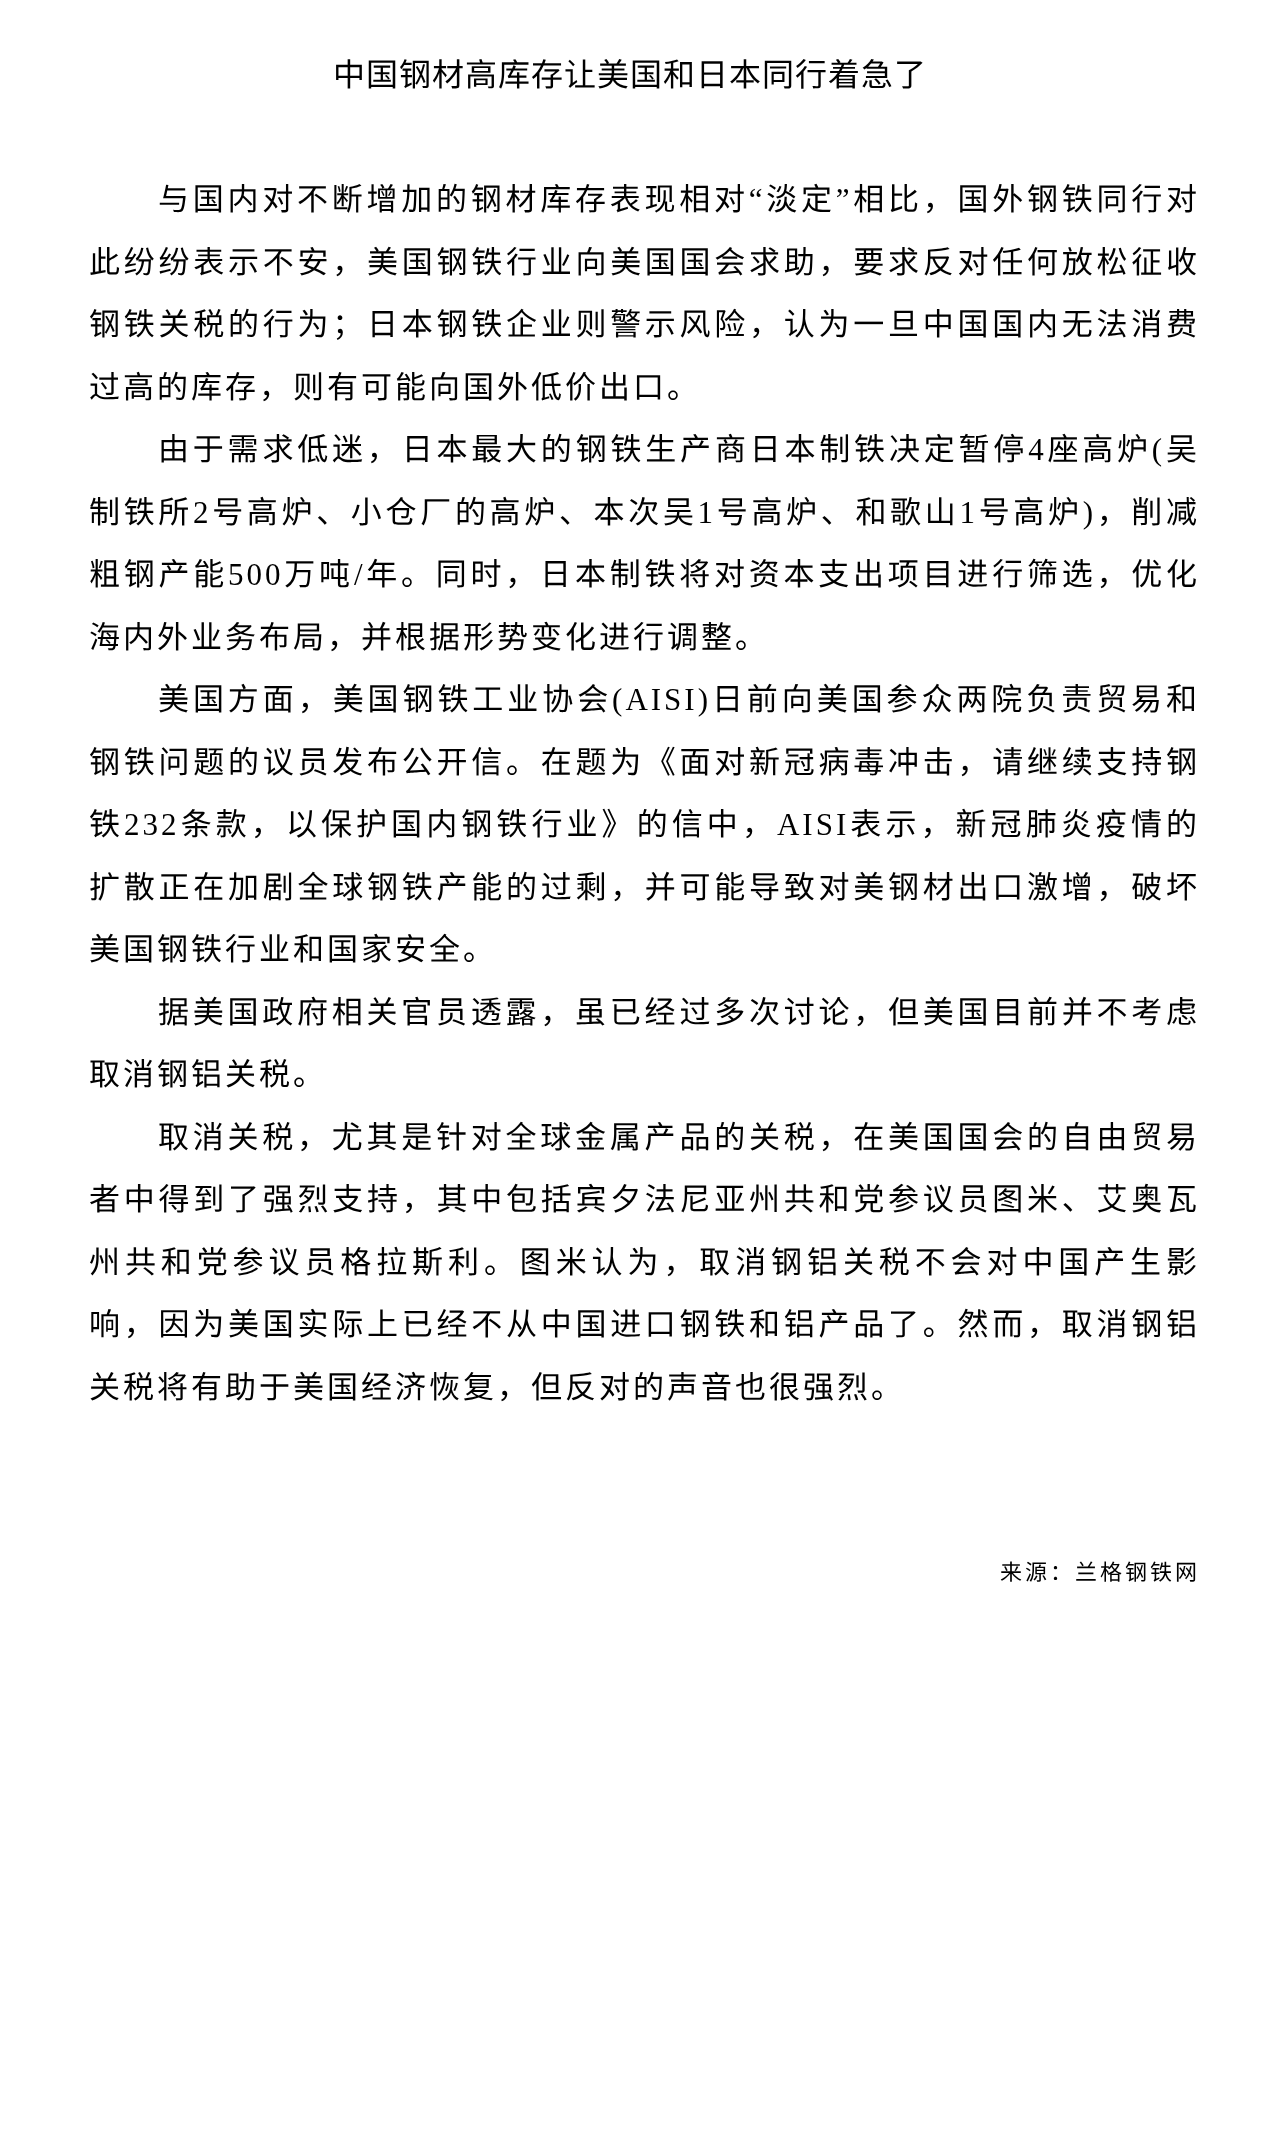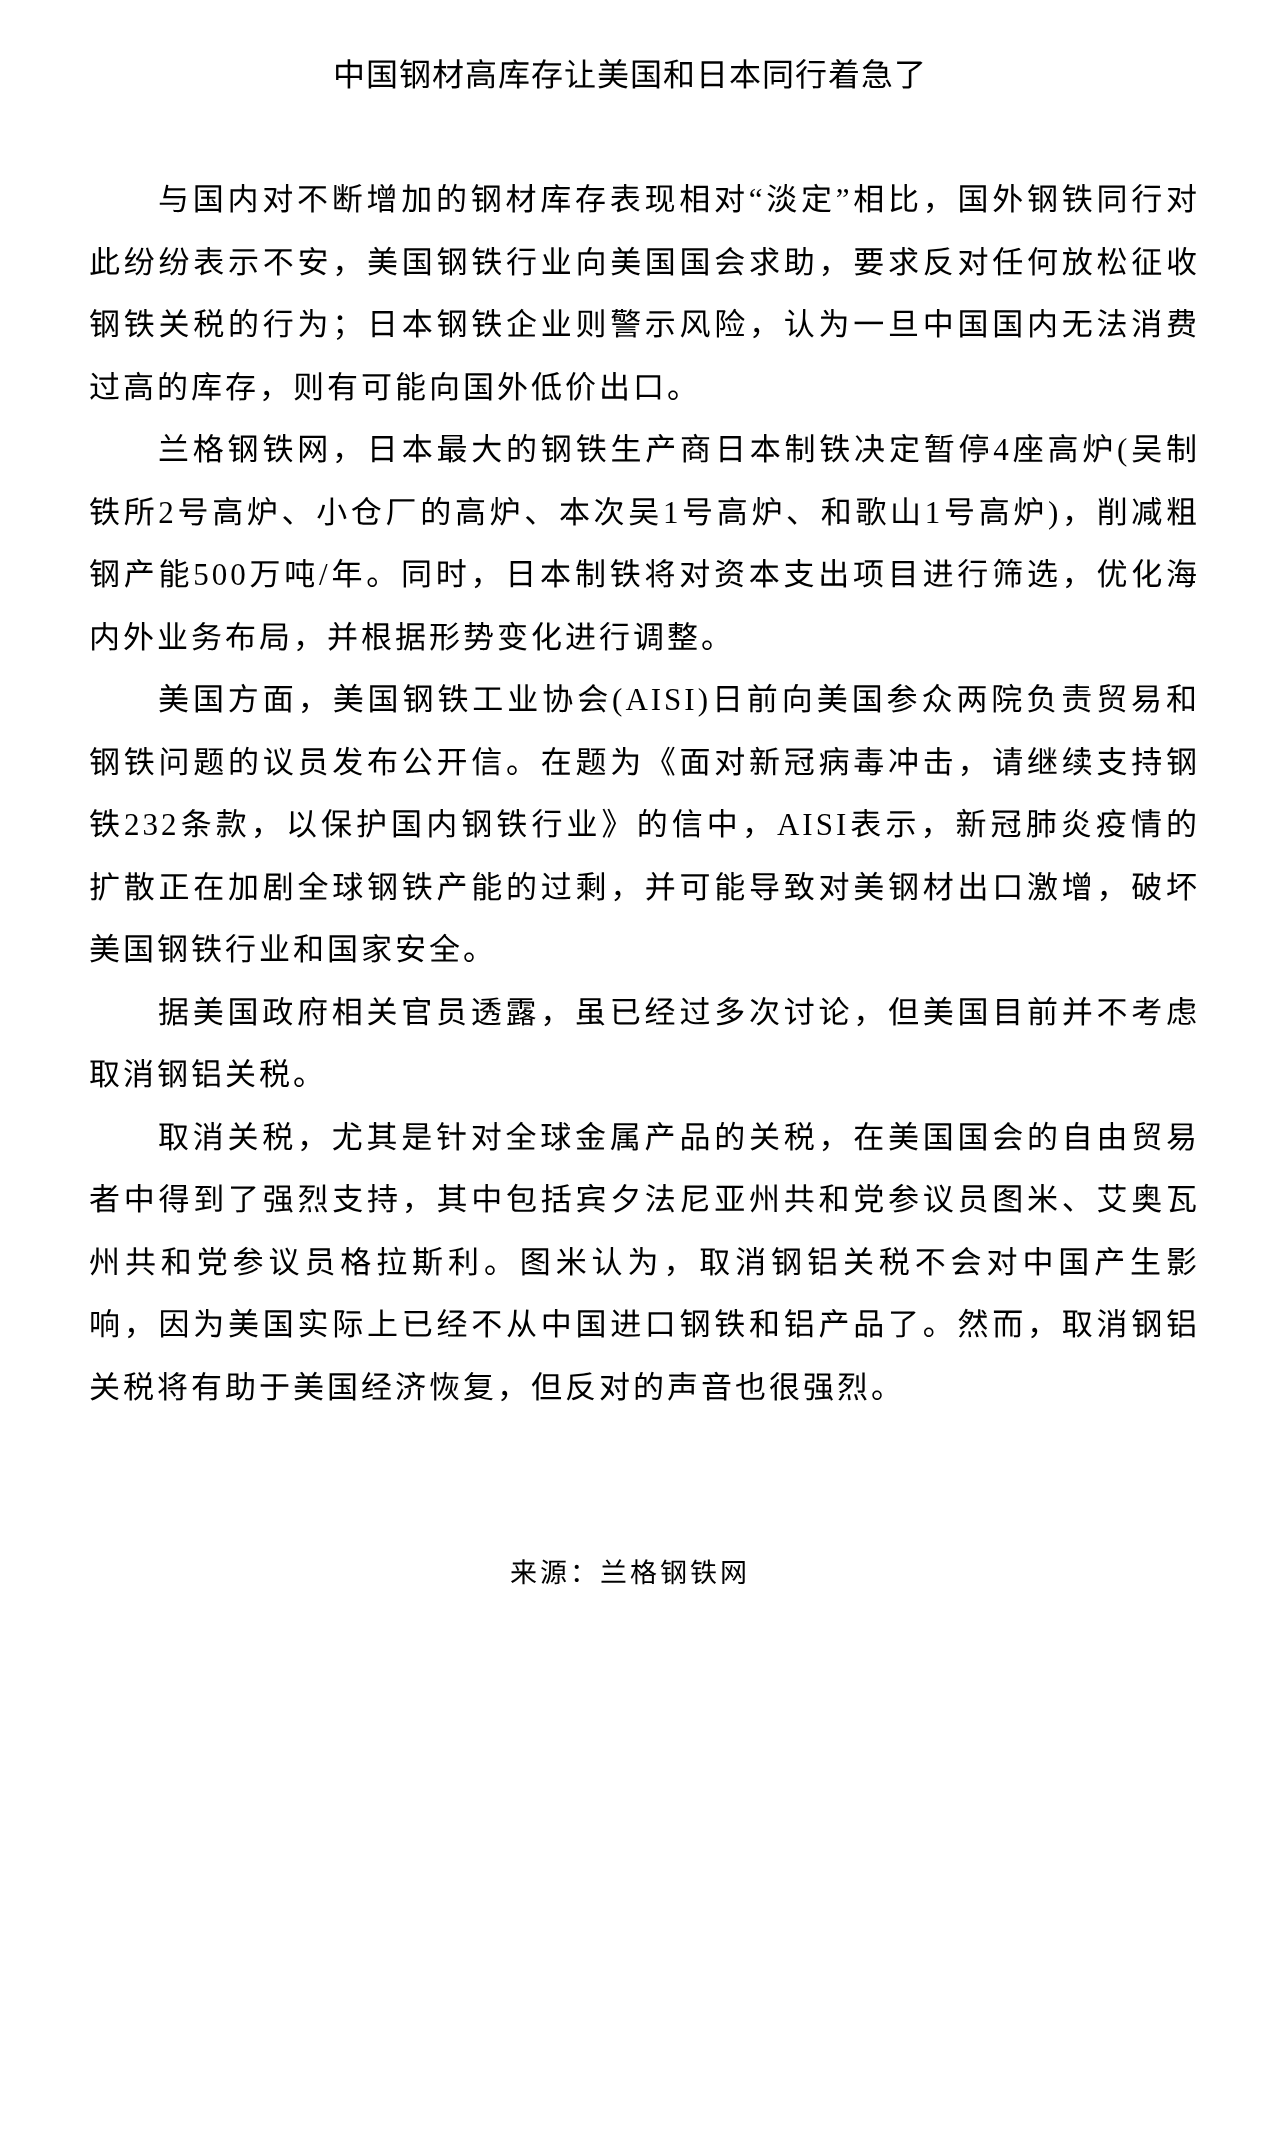--- a/index.html
+++ b/index.html
@@ -35,34 +35,34 @@
     margin: 0;
     font-size: 31px;
     line-height: 62.5px;
     letter-spacing: 3px;
     text-align: justify;
     text-indent: 69px;
     word-break: break-all;
   }
   .doc-source {
     margin: 123px 0 0 0;
-    font-size: 27px;
+    font-size: 22px;
     line-height: 62.5px;
     letter-spacing: 3px;
-    text-align: center;
+    text-align: right;
   }
 </style>
 </head>
 <body>
 
 <div class="page">
   <h1 class="doc-title">中国钢材高库存让美国和日本同行着急了</h1>
 
   <div class="doc-body">
     <p>与国内对不断增加的钢材库存表现相对“淡定”相比，国外钢铁同行对此纷纷表示不安，美国钢铁行业向美国国会求助，要求反对任何放松征收钢铁关税的行为；日本钢铁企业则警示风险，认为一旦中国国内无法消费过高的库存，则有可能向国外低价出口。</p>
-    <p>兰格钢铁网，日本最大的钢铁生产商日本制铁决定暂停4座高炉(吴制铁所2号高炉、小仓厂的高炉、本次吴1号高炉、和歌山1号高炉)，削减粗钢产能500万吨/年。同时，日本制铁将对资本支出项目进行筛选，优化海内外业务布局，并根据形势变化进行调整。</p>
+    <p>由于需求低迷，日本最大的钢铁生产商日本制铁决定暂停4座高炉(吴制铁所2号高炉、小仓厂的高炉、本次吴1号高炉、和歌山1号高炉)，削减粗钢产能500万吨/年。同时，日本制铁将对资本支出项目进行筛选，优化海内外业务布局，并根据形势变化进行调整。</p>
     <p>美国方面，美国钢铁工业协会(AISI)日前向美国参众两院负责贸易和钢铁问题的议员发布公开信。在题为《面对新冠病毒冲击，请继续支持钢铁232条款，以保护国内钢铁行业》的信中，AISI表示，新冠肺炎疫情的扩散正在加剧全球钢铁产能的过剩，并可能导致对美钢材出口激增，破坏美国钢铁行业和国家安全。</p>
     <p>据美国政府相关官员透露，虽已经过多次讨论，但美国目前并不考虑取消钢铝关税。</p>
     <p>取消关税，尤其是针对全球金属产品的关税，在美国国会的自由贸易者中得到了强烈支持，其中包括宾夕法尼亚州共和党参议员图米、艾奥瓦州共和党参议员格拉斯利。图米认为，取消钢铝关税不会对中国产生影响，因为美国实际上已经不从中国进口钢铁和铝产品了。然而，取消钢铝关税将有助于美国经济恢复，但反对的声音也很强烈。</p>
   </div>
 
   <p class="doc-source">来源：兰格钢铁网</p>
 </div>
 
 </body></html>

